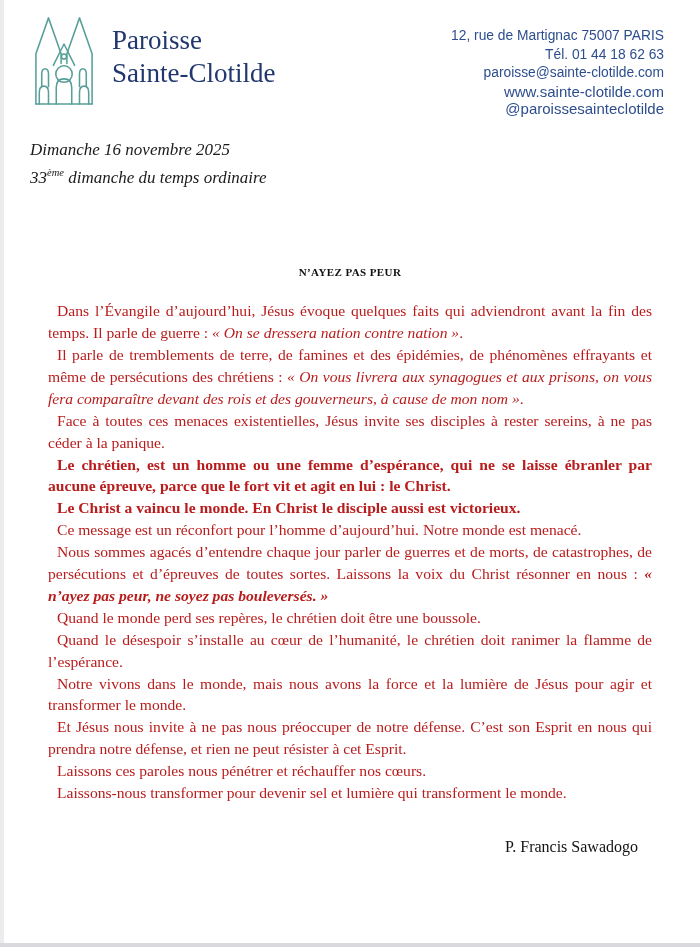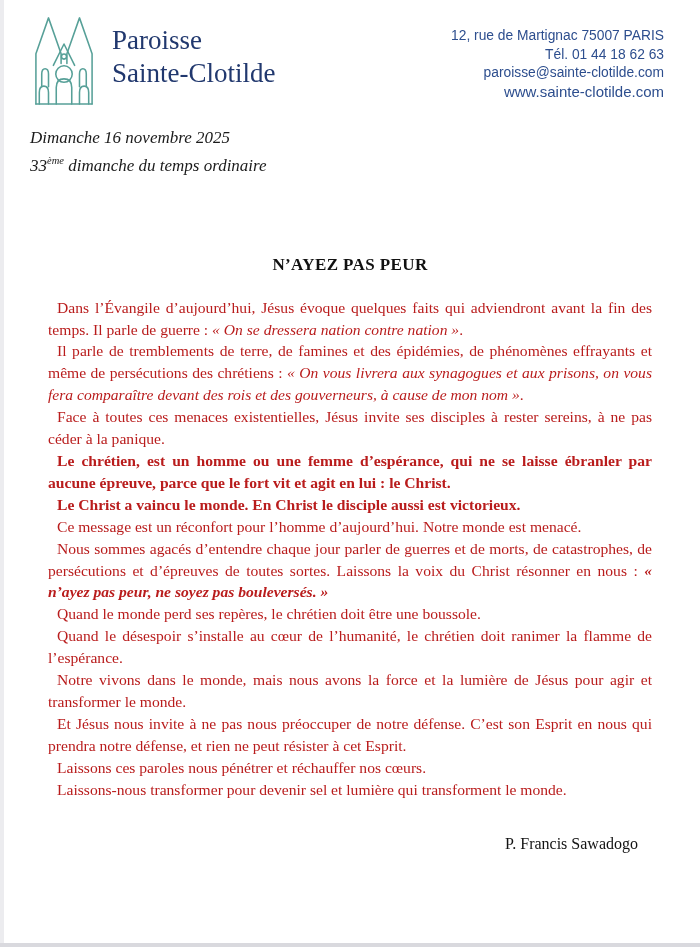--- a/index.html
+++ b/index.html
@@ -28,21 +28,21 @@
     color:var(--contact-blue);font-family:Liberation Sans, sans-serif;
   }
   .contact .c1{font-size:13.8px;line-height:18.5px;}
   .contact .c2{font-size:15px;line-height:17.5px;}
 
   .dateline{margin:20px 0 0 30px;font-size:17px;line-height:23px;color:#1b1b1b;font-style:italic;}
   .dateline sup{font-size:10.5px;}
 
   .title{
     margin:78px 0 0;text-align:center;
-    font-size:17px;font-weight:bold;letter-spacing:0.4px;color:#111;
+    font-size:11px;font-weight:bold;letter-spacing:0.4px;color:#111;
   }
 
   .bodytext{
     margin:22px 48px 0 48px;
     font-size:15.6px;line-height:21.9px;text-align:justify;color:#b91c1c;
   }
   .para{margin:0;text-indent:9px;}
   .run-normal{font-style:normal;font-weight:normal;}
   .run-italic{font-style:italic;}
   .run-bold{font-weight:bold;}
@@ -74,20 +74,21 @@
   </div>
   <div class="org">
     <div>Paroisse</div>
     <div>Sainte-Clotilde</div>
   </div>
   <div class="contact">
     <div class="c1">12, rue de Martignac 75007 PARIS</div>
     <div class="c1">Tél. 01 44 18 62 63</div>
     <div class="c1">paroisse@sainte-clotilde.com</div>
     <div class="c2">www.sainte-clotilde.com</div>
+    <div class="c2">@paroissesainteclotilde</div>
   </div>
 </header>
 
 <section class="dateline">
   <div>Dimanche 16 novembre 2025</div>
   <div><span>33</span><sup>ème</sup><span> dimanche du temps ordinaire</span></div>
 </section>
 
 <h1 class="title">N’AYEZ PAS PEUR</h1>
 

